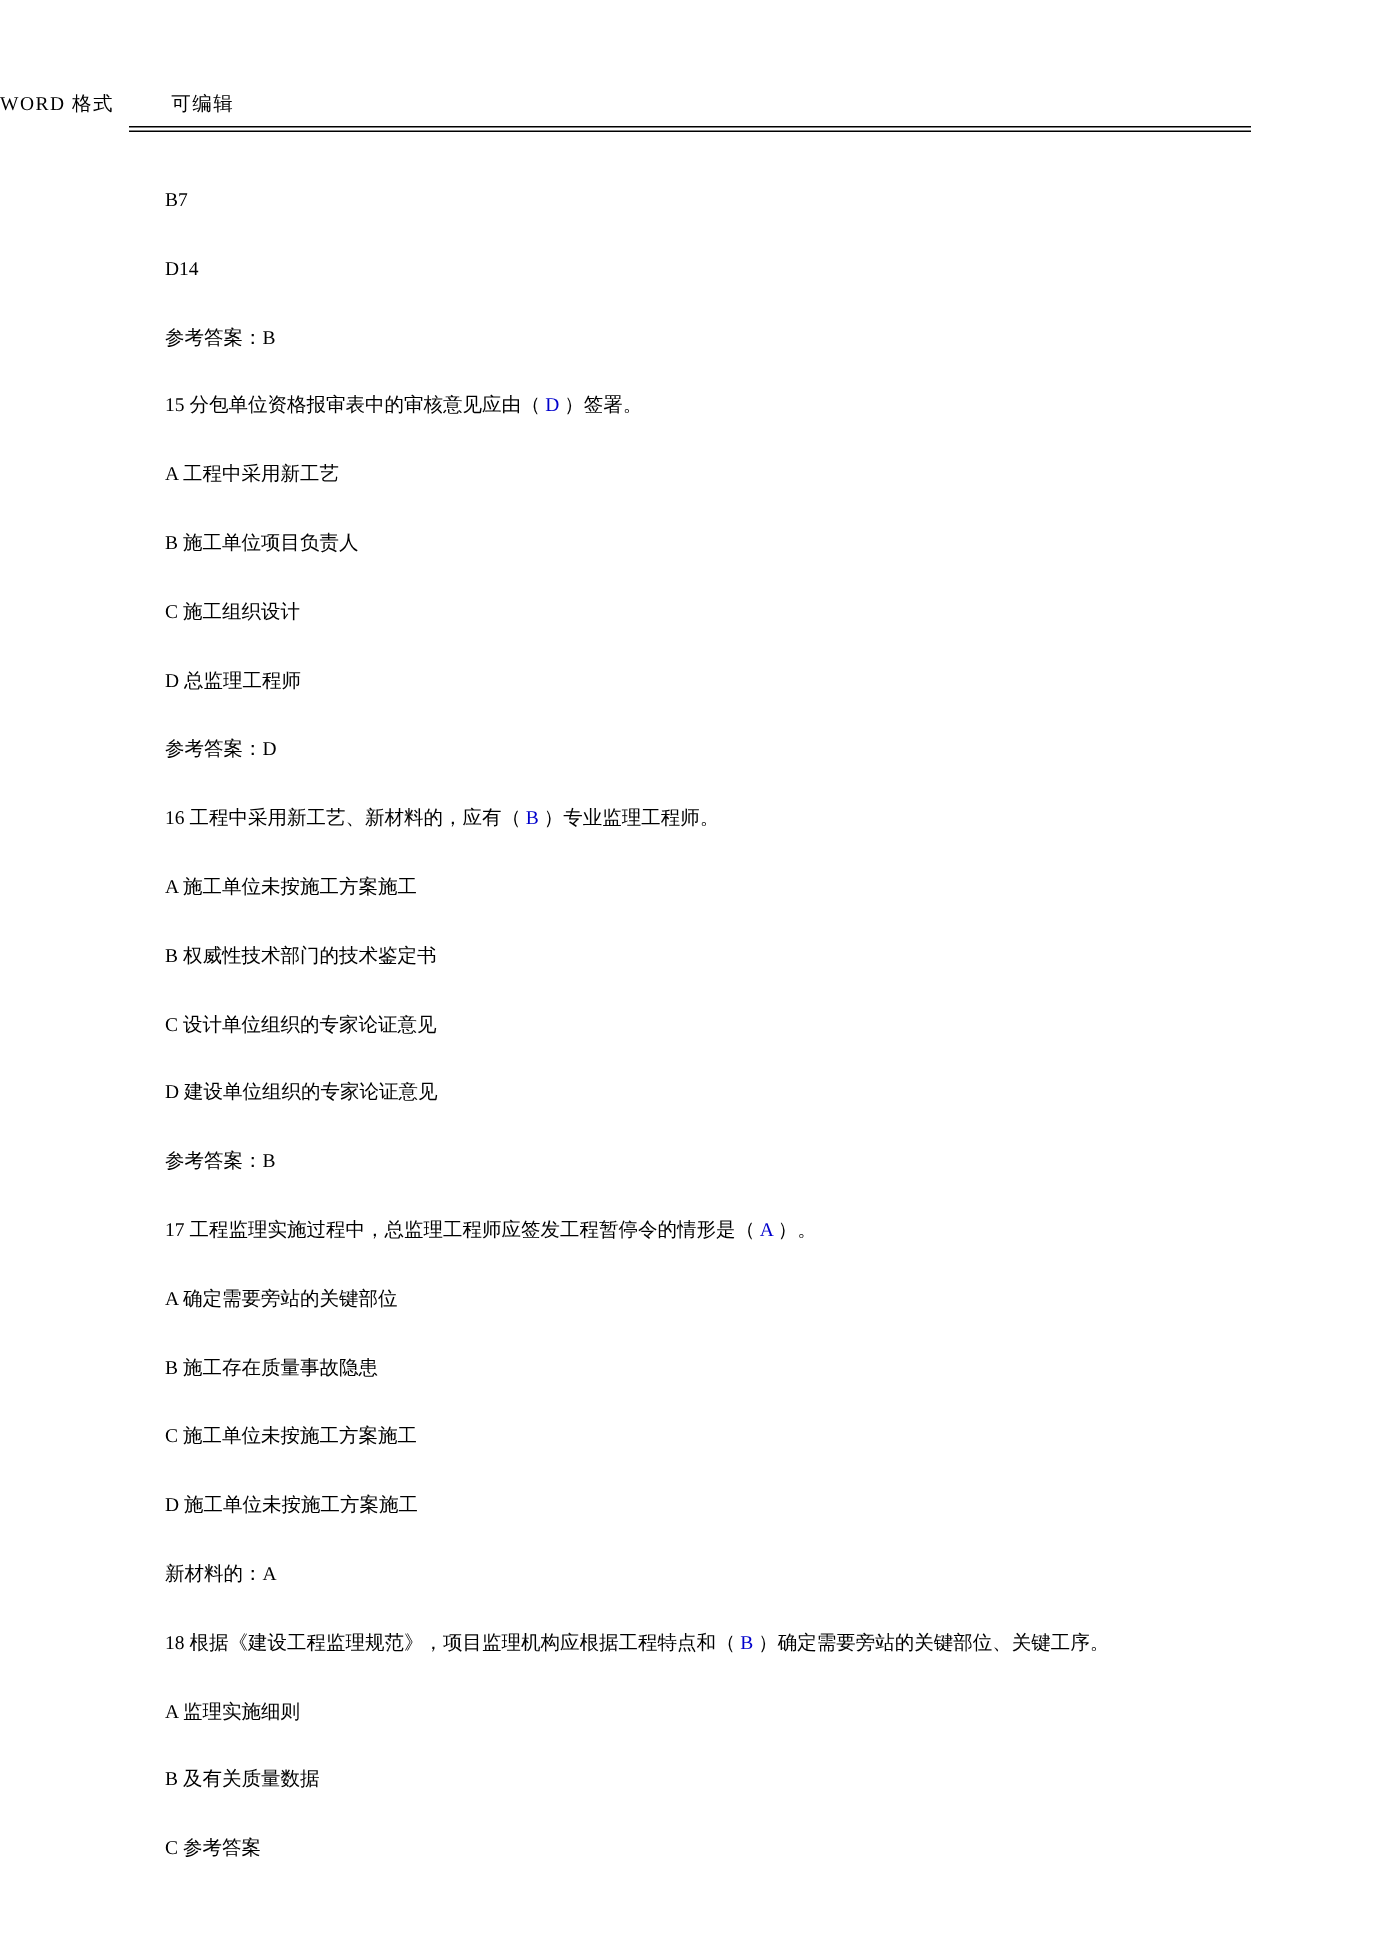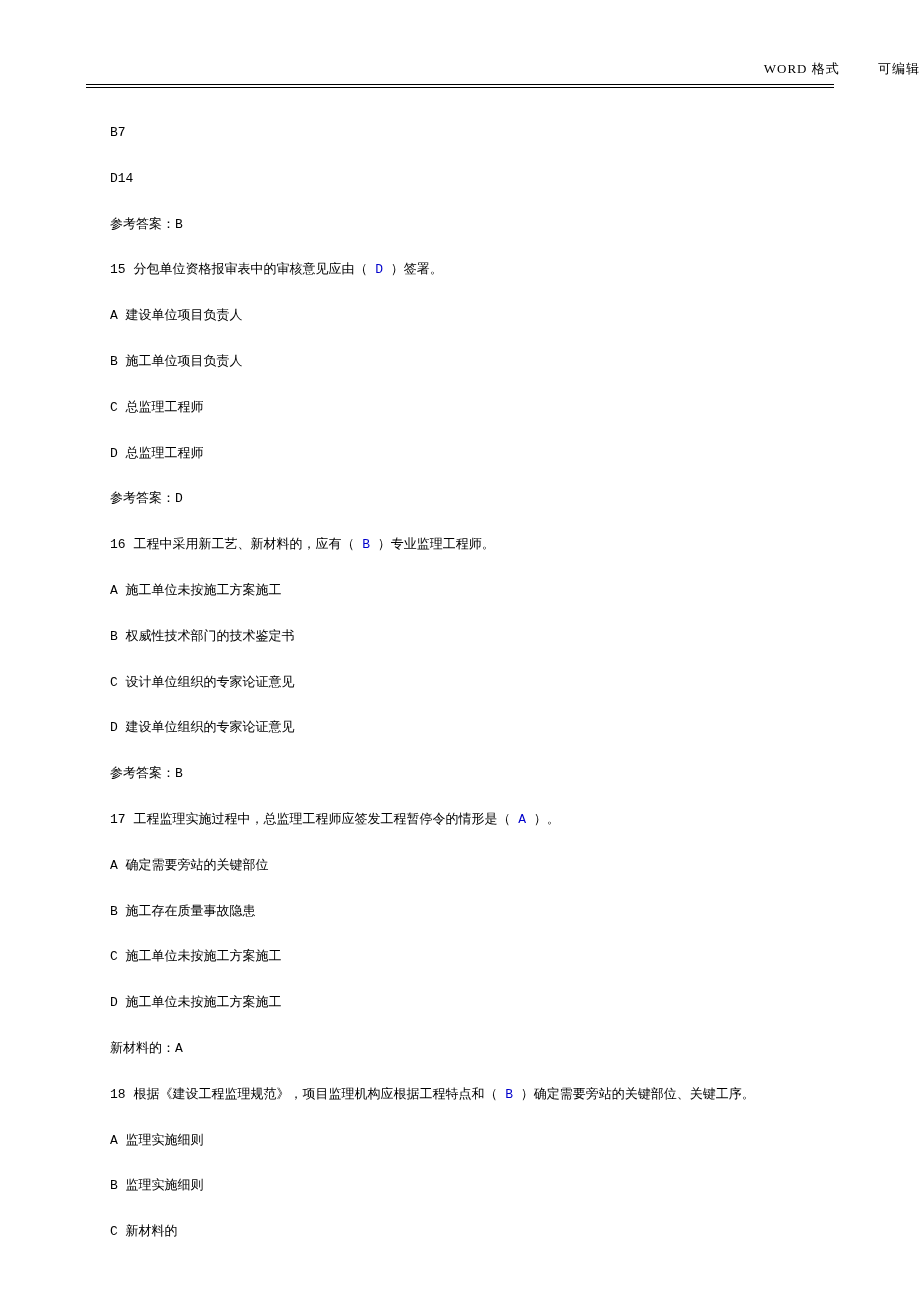--- a/index.html
+++ b/index.html
@@ -5,40 +5,39 @@
   body {
     margin: 0;
     padding: 0;
     background: #ffffff;
     font-family: "SimSun", "宋体", serif;
     font-size: 13px;
     color: #000000;
     width: 920px;
   }
   .header {
-    text-align: right;
+    text-align: left;
     padding-top: 60px;
     padding-bottom: 6px;
     font-size: 13px;
     letter-spacing: 1px;
   }
   .header-rule {
     margin: 0 86px;
     border-top: 1.5px solid #000;
     border-bottom: 1px solid #000;
     height: 2px;
   }
   .content {
     padding: 35px 110px 10px 110px;
     line-height: 1.6;
   }
   .content p {
     margin: 0 0 25px 0;
     font-size: 13px;
-    font-family: Liberation Mono, monospace;
   }
   .blue {
     color: #0000cc;
   }
 </style>
 </head>
 <body>
 
 <div class="header">
   <span>WORD 格式</span>
@@ -48,23 +47,23 @@
 <div class="header-rule"></div>
 
 <div class="content">
   <p>B7</p>
   <p>D14</p>
   <p>参考答案：B</p>
 
   <p>
     <span>15 分包单位资格报审表中的审核意见应由（  </span><span class="blue">D</span><span>  ）签署。</span>
   </p>
-  <p>A 建设单位项目负责人</p>
+  <p>A 工程中采用新工艺</p>
   <p>B 施工单位项目负责人</p>
-  <p>C 总监理工程师</p>
+  <p>C 施工组织设计</p>
   <p>D 总监理工程师</p>
   <p>参考答案：D</p>
 
   <p>
     <span>16 工程中采用新工艺、新材料的，应有（  </span><span class="blue">B</span><span>    ）专业监理工程师。</span>
   </p>
   <p>A 施工单位未按施工方案施工</p>
   <p>B 权威性技术部门的技术鉴定书</p>
   <p>C 设计单位组织的专家论证意见</p>
   <p>D 建设单位组织的专家论证意见</p>
@@ -76,16 +75,16 @@
   <p>A 确定需要旁站的关键部位</p>
   <p>B 施工存在质量事故隐患</p>
   <p>C 施工单位未按施工方案施工</p>
   <p>D 施工单位未按施工方案施工</p>
   <p>新材料的：A</p>
 
   <p>
     <span>18 根据《建设工程监理规范》，项目监理机构应根据工程特点和（   </span><span class="blue">B</span><span>   ）确定需要旁站的关键部位、关键工序。</span>
   </p>
   <p>A 监理实施细则</p>
-  <p>B 监理实施细则</p>
-  <p>C 新材料的</p>
+  <p>B 及有关质量数据</p>
+  <p>C 参考答案</p>
 
 </div>
 
 </body></html>

